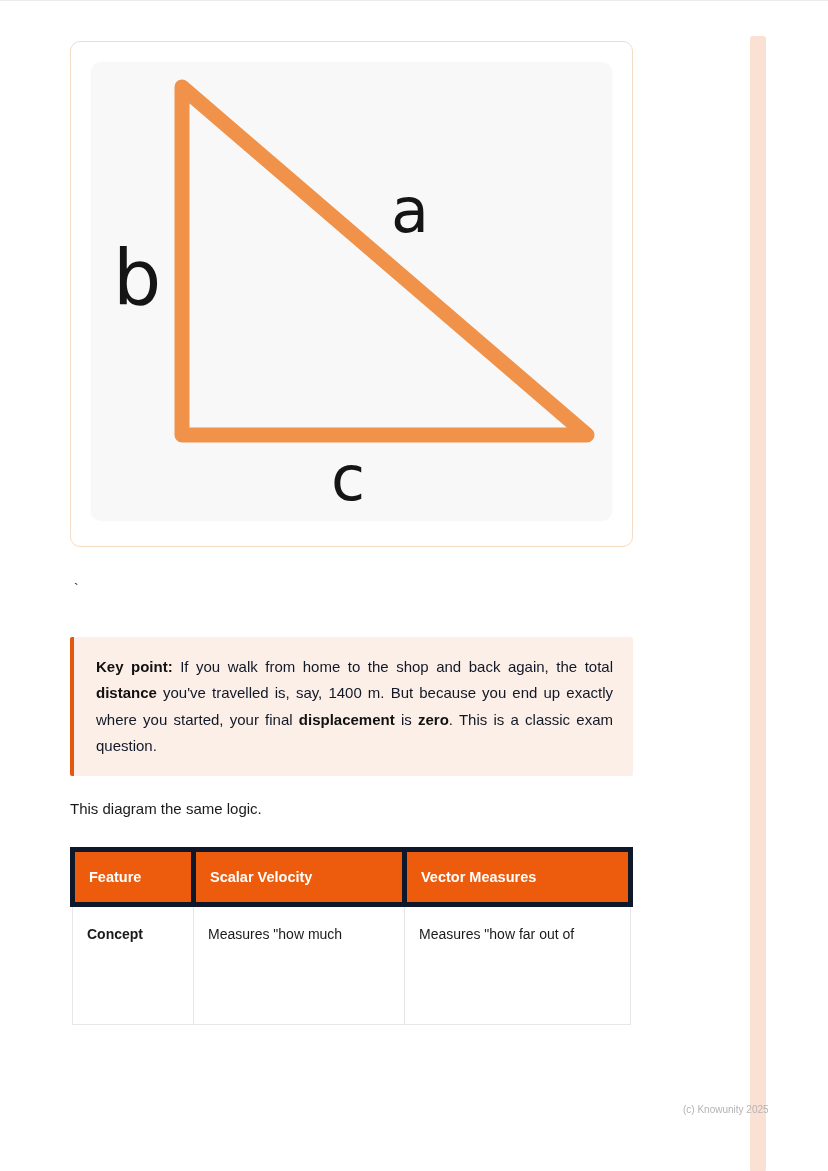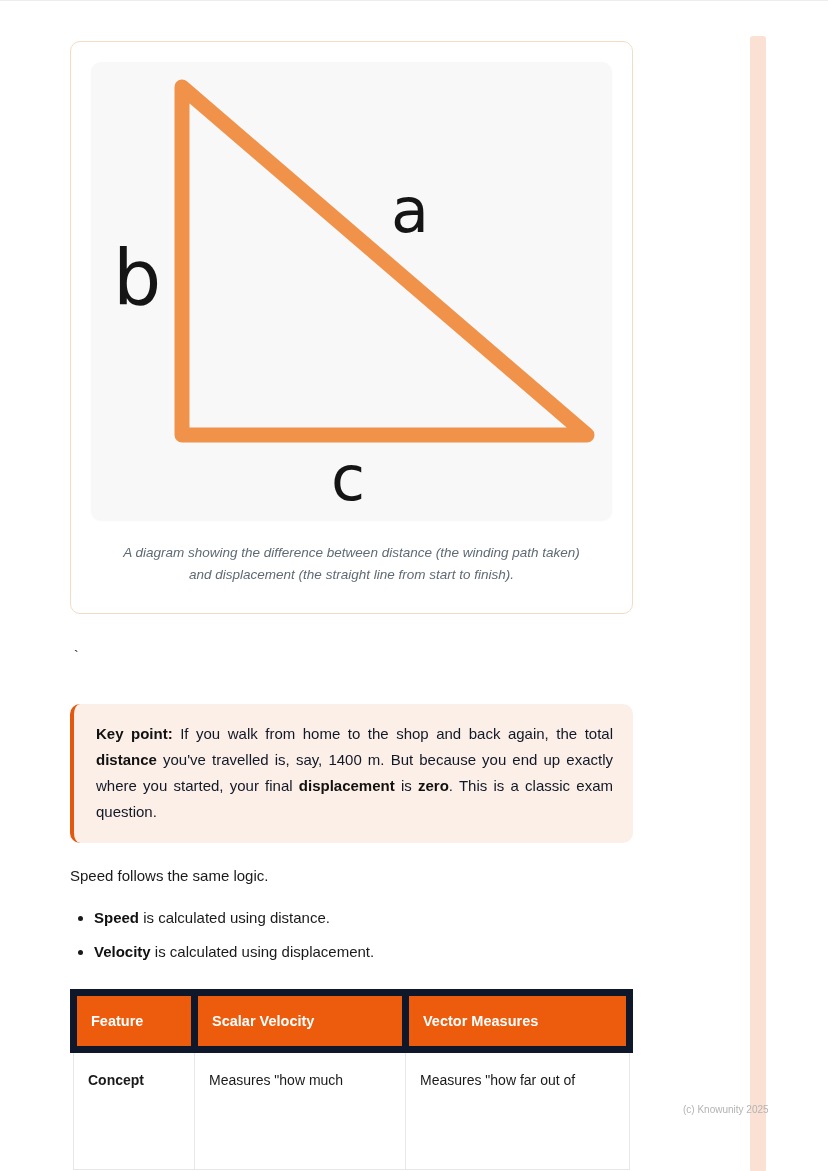--- a/index.html
+++ b/index.html
@@ -59,21 +59,21 @@
     margin: 34px 0 0 4px;
     font-size: 14px;
     color: #1a1a1a;
   }
 
   
   .callout {
     margin-top: 40px;
     background: #fcefe8;
     border-left: 4px solid #e2580e;
-    border-radius: 10px;
+    border-radius: 2px;
     padding: 17px 20px 17px 22px;
   }
   .callout p {
     font-size: 15px;
     line-height: 1.75;
     text-align: justify;
     color: #111827;
   }
   .callout strong, .bullet strong, h3 { color: #111111; }
 
@@ -103,21 +103,21 @@
     width: 100%;
     border-collapse: collapse;
   }
   table.compare th {
     background: #ed5c0c;
     color: #ffffff;
     font-weight: bold;
     font-size: 14.5px;
     text-align: left;
     padding: 17px 14px;
-    border: 7px solid #0f172a;
+    border: 5px solid #0f172a;
   }
   table.compare td {
     font-size: 14px;
     padding: 17px 14px;
     vertical-align: top;
     border: 1px solid #e5e7eb;
     background: #ffffff;
     height: 120px;
     line-height: 1.5;
   }
@@ -150,36 +150,31 @@
 
   <figure class="figure-card">
     <div class="figure-image">
       <svg viewBox="0 0 521 458" aria-hidden="true">
         <polyline points="91,25 91,373 496,373 91,25" fill="none" stroke-width="15" stroke-linejoin="round" stroke-linecap="round" stroke="#f0924a"></polyline>
       </svg>
       <span class="tri-label lbl-b">b</span>
       <span class="tri-label lbl-a">a</span>
       <span class="tri-label lbl-c">c</span>
     </div>
-    <figcaption class="figure-caption">A diagram showing the difference between distance (the winding path taken) and displacement (the straight line from start to finish).</figcaption>
   </figure>
 
   <p class="stray">`</p>
 
   <div class="callout">
     <p><strong>Key point:</strong><span> If you walk from home to the shop and back again, the total </span><strong>distance</strong><span> you've travelled is, say, 1400 m. But because you end up exactly where you started, your final </span><strong>displacement</strong><span> is </span><strong>zero</strong><span>. This is a classic exam question.</span></p>
   </div>
 
 
-  <p class="intro">Speed follows the same logic.</p>
+  <p class="intro">This diagram the same logic.</p>
 
-  <ul class="bullets">
-    <li class="bullet"><strong>Speed</strong><span> is calculated using distance.</span></li>
-    <li class="bullet"><strong>Velocity</strong><span> is calculated using displacement.</span></li>
-  </ul>
 
   <table class="compare">
     <thead>
       <tr>
         <th class="col-feature">Feature</th>
         <th class="col-scalar">Scalar Velocity</th>
         <th>Vector Measures</th>
       </tr>
     </thead>
     <tbody>

